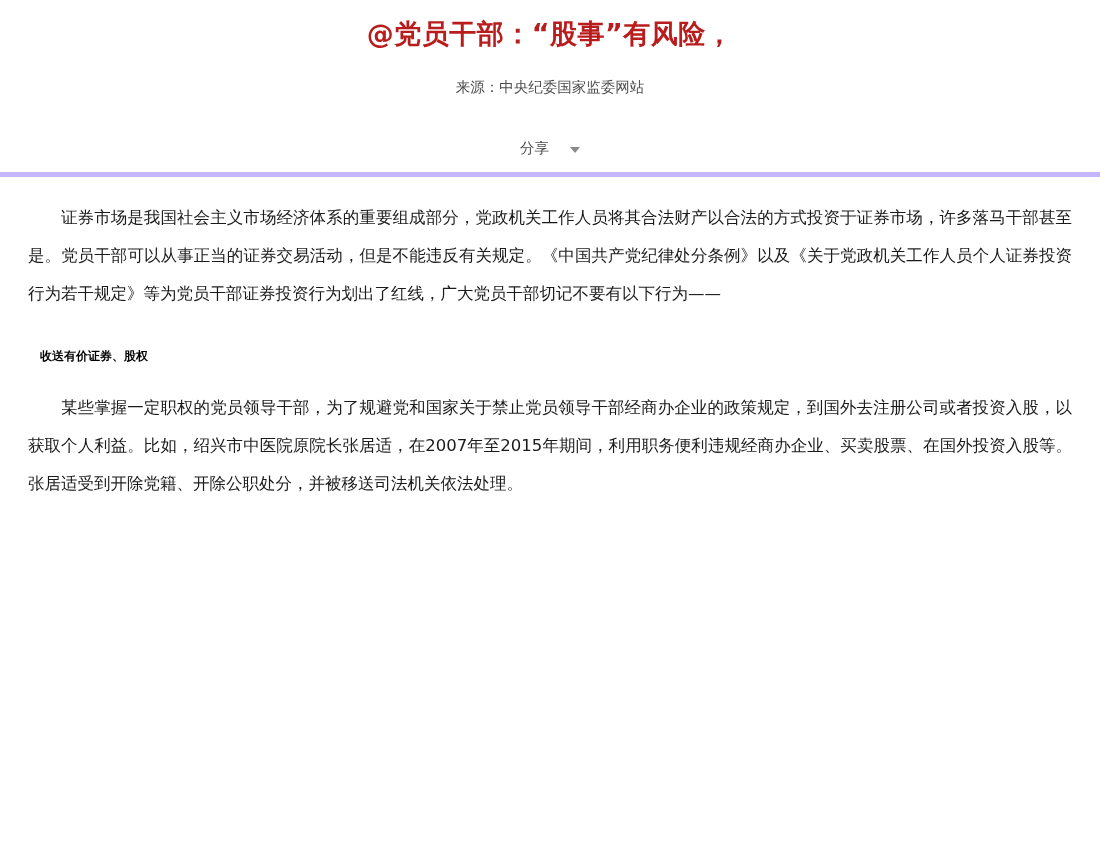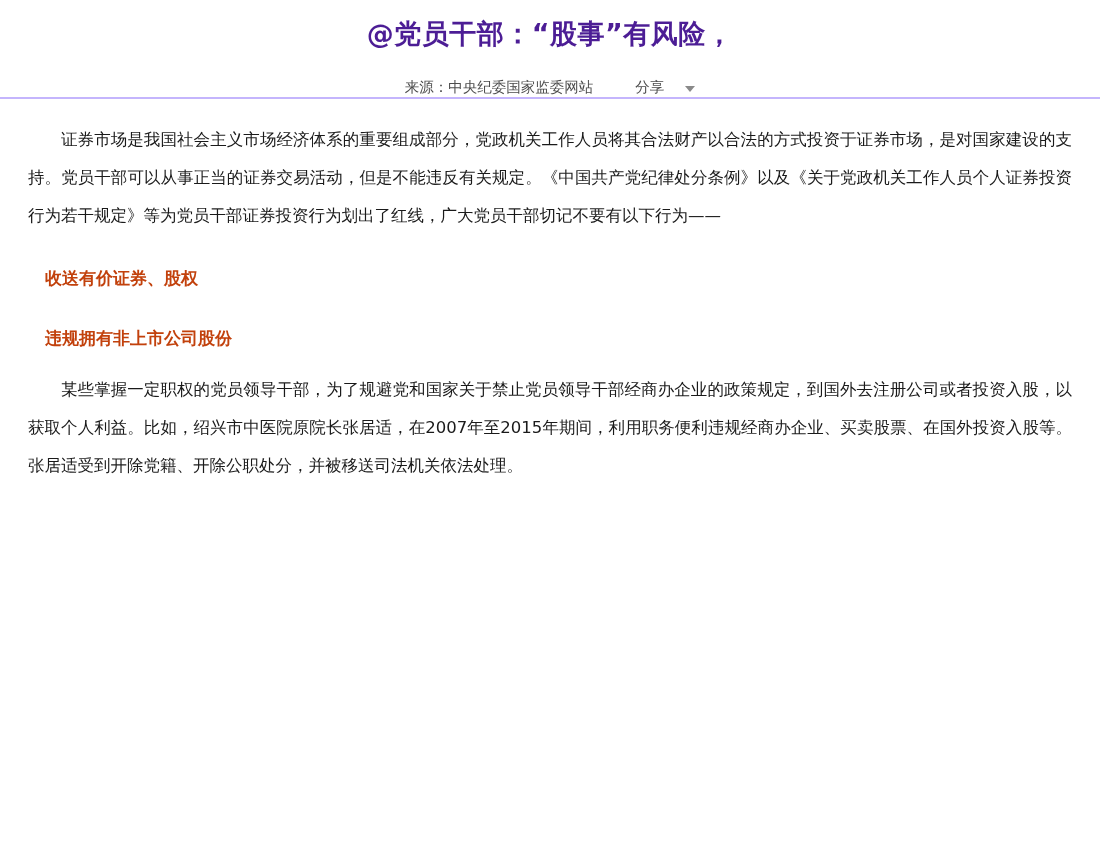--- a/index.html
+++ b/index.html
@@ -17,42 +17,44 @@
     width: 1100px;
     box-sizing: border-box;
     padding: 0;
   }
   .article-header {
     padding-top: 12px;
     padding-bottom: 0;
   }
   .title {
     text-align: center;
-    color: #4c1d95;
+    color: #b91c1c;
     font-size: 27px;
     font-weight: bold;
     line-height: 44px;
     letter-spacing: 0.5px;
     margin: 0;
     padding: 0 80px;
     font-family: "DejaVu Sans", sans-serif;
   }
   .title .line2 {
     display: block;
   }
   .meta-bar {
     margin-top: 22px;
     display: flex;
     justify-content: center;
     align-items: center;
     gap: 42px;
     font-size: 14.5px;
     color: #4c4c4c;
-    border-bottom: 2px solid #c4b5fd;
+    padding-bottom: 14px;
+    border-bottom: 5px solid #c4b5fd;
     font-family: "DejaVu Sans", sans-serif;
+    flex-direction: column;
   }
   .meta-item {
     white-space: nowrap;
   }
   .share {
     display: inline-flex;
     align-items: center;
     gap: 21px;
     color: #4c4c4c;
     cursor: pointer;
@@ -77,24 +79,24 @@
     color: #1a1a1a;
     text-align: justify;
     margin: 16px 0 0 0;
     text-indent: 2em;
     font-family: "DejaVu Sans", sans-serif;
   }
   .para.first {
     margin-top: 22px;
   }
   .subhead {
-    font-size: 17px;
+    font-size: 12px;
     font-weight: bold;
     line-height: 34px;
-    color: #c2410c;
+    color: #000000;
     margin: 26px 0 4px 0;
     text-indent: 1em;
     font-family: "DejaVu Sans", sans-serif;
   }
 </style>
 </head>
 <body>
 
 <div class="page">
 
@@ -106,19 +108,18 @@
     <div class="meta-bar">
       <span class="meta-item">来源：中央纪委国家监委网站</span>
       <span class="share">
         <span>分享</span>
         <span class="caret"></span>
       </span>
     </div>
   </div>
 
   <div class="content">
-    <p class="para first">证券市场是我国社会主义市场经济体系的重要组成部分，党政机关工作人员将其合法财产以合法的方式投资于证券市场，是对国家建设的支持。党员干部可以从事正当的证券交易活动，但是不能违反有关规定。《中国共产党纪律处分条例》以及《关于党政机关工作人员个人证券投资行为若干规定》等为党员干部证券投资行为划出了红线，广大党员干部切记不要有以下行为——</p>
+    <p class="para first">证券市场是我国社会主义市场经济体系的重要组成部分，党政机关工作人员将其合法财产以合法的方式投资于证券市场，许多落马干部甚至是。党员干部可以从事正当的证券交易活动，但是不能违反有关规定。《中国共产党纪律处分条例》以及《关于党政机关工作人员个人证券投资行为若干规定》等为党员干部证券投资行为划出了红线，广大党员干部切记不要有以下行为——</p>
     <h2 class="subhead">收送有价证券、股权</h2>
-    <h2 class="subhead">违规拥有非上市公司股份</h2>
     <p class="para">某些掌握一定职权的党员领导干部，为了规避党和国家关于禁止党员领导干部经商办企业的政策规定，到国外去注册公司或者投资入股，以获取个人利益。比如，绍兴市中医院原院长张居适，在2007年至2015年期间，利用职务便利违规经商办企业、买卖股票、在国外投资入股等。张居适受到开除党籍、开除公职处分，并被移送司法机关依法处理。</p>
   </div>
 
 </div>
 
 </body></html>

